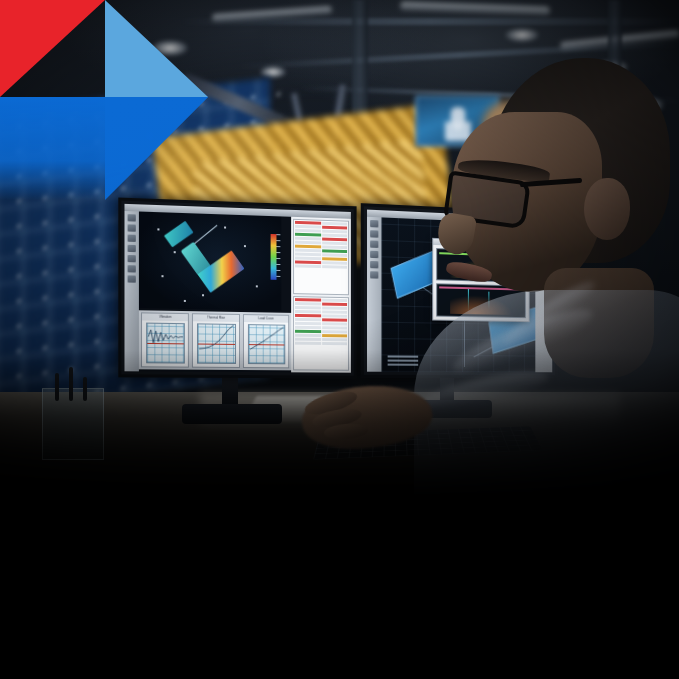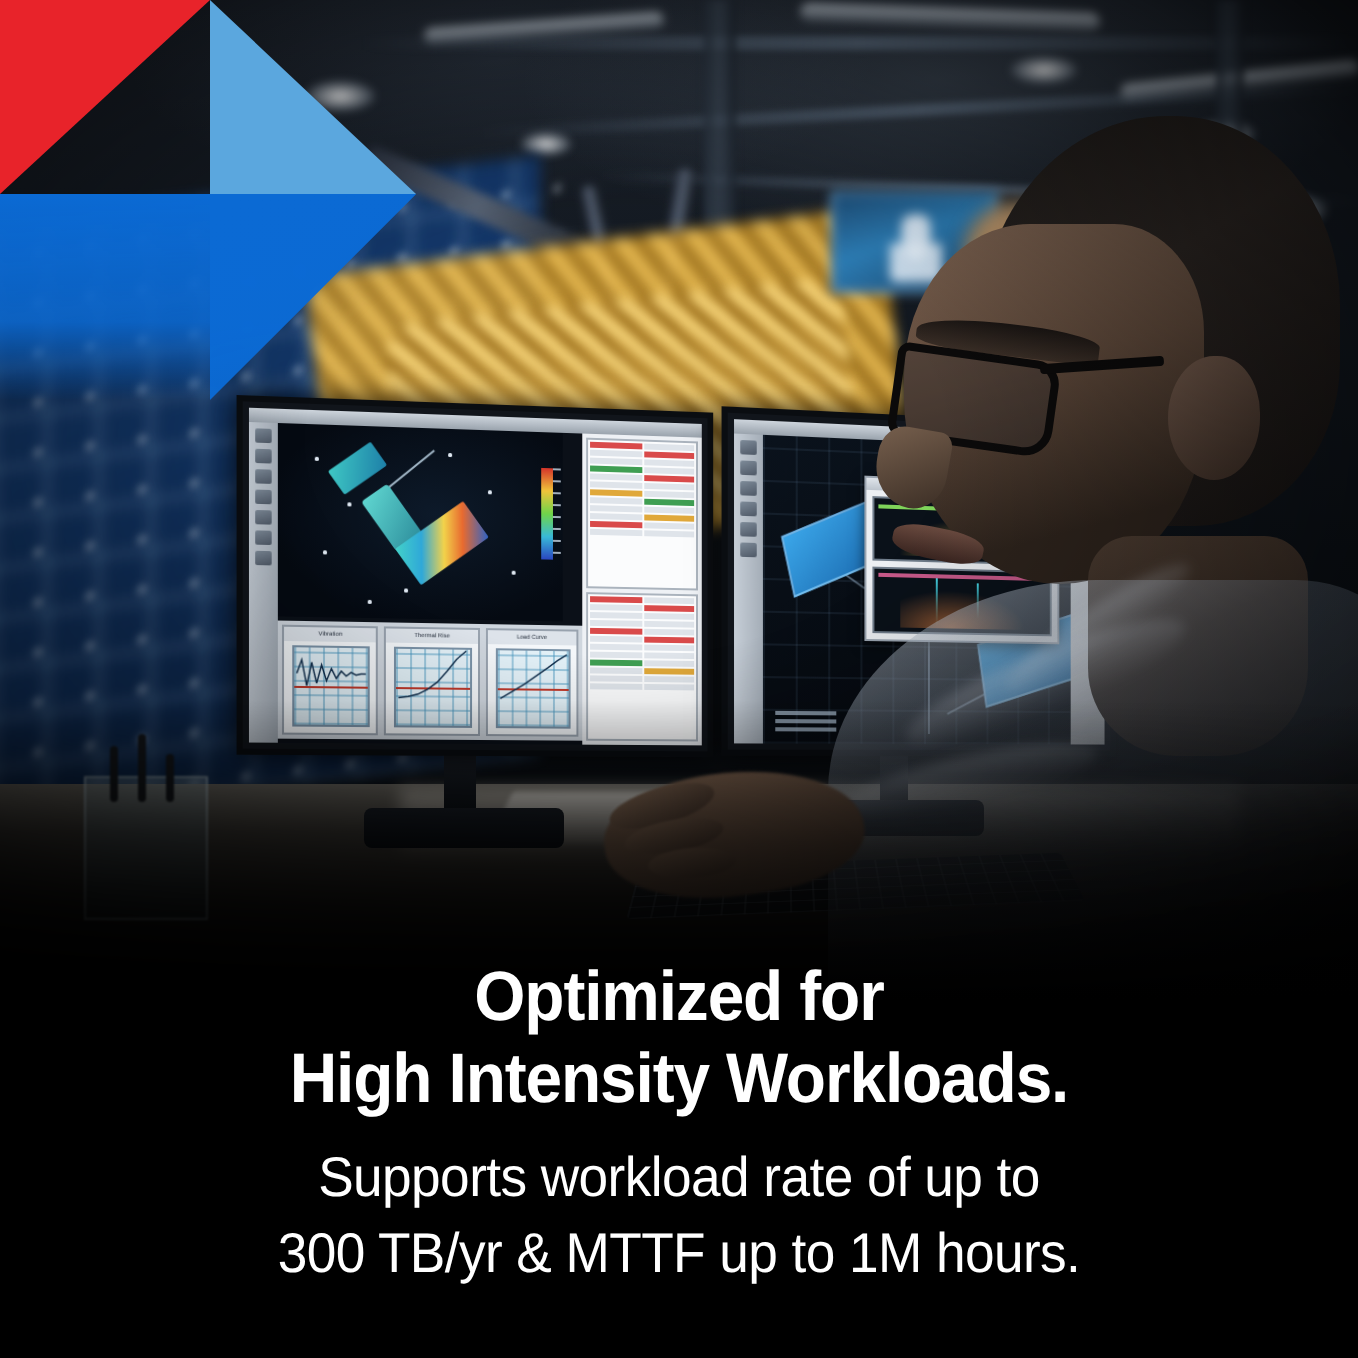--- a/index.html
+++ b/index.html
@@ -709,20 +709,14 @@
 
       <path d="M0,97 L105,97 L208,97 L105,200 L0,200 Z" fill="url(#blueFade2)"></path>
       <path d="M105,97 L208,97 L105,200 Z" fill="url(#blueFade)"></path>
 
       <path d="M105,0 L208,97 L105,97 Z" fill="#5BA7DE"></path>
 
       <path d="M0,0 L105,0 L0,97 Z" fill="#E8232A"></path>
     </svg>
   </div>
 
-  <div class="caption">
-    <div class="headline">Optimized for</div>
-    <div class="headline">High Intensity Workloads.</div>
-    <div class="sub">Supports workload rate of up to</div>
-    <div class="sub" style="margin-top:0">300 TB/yr &amp; MTTF up to 1M hours.</div>
-  </div>
 
 </div>
 
 </body></html>

